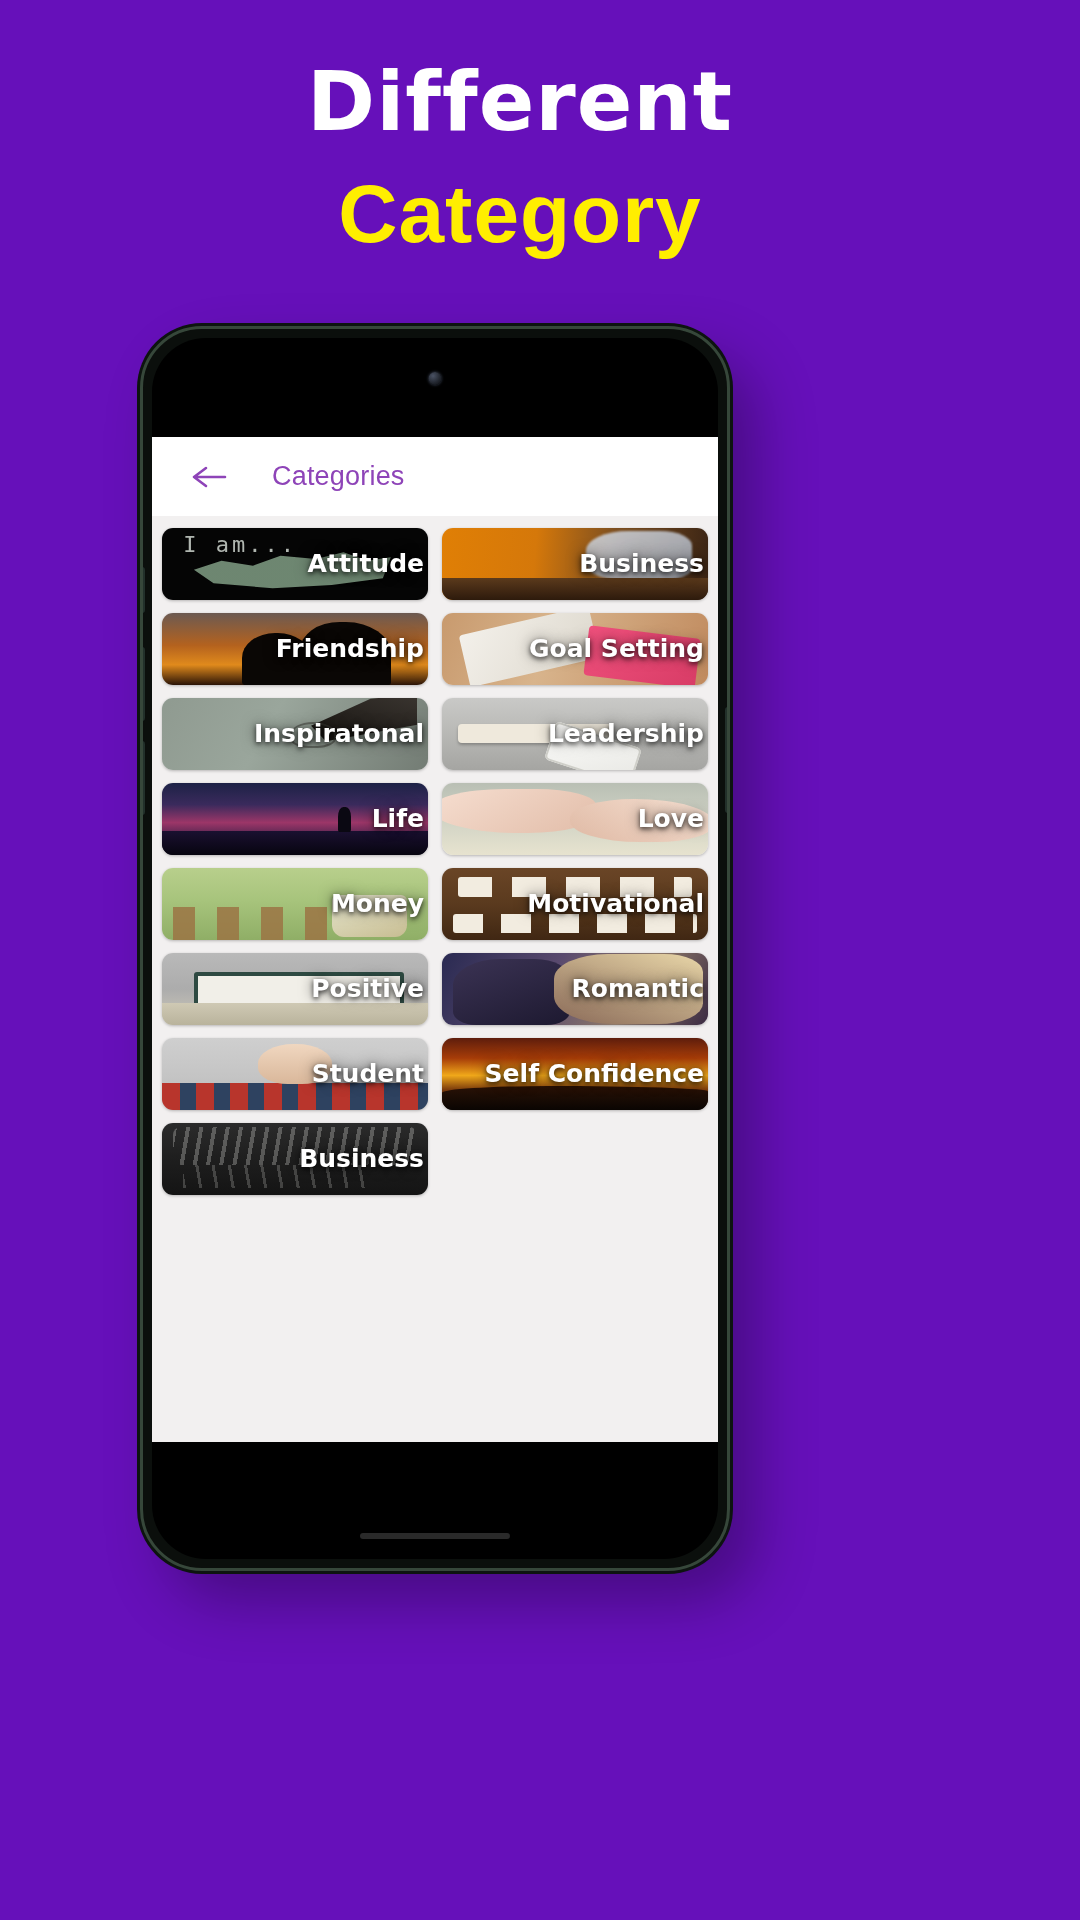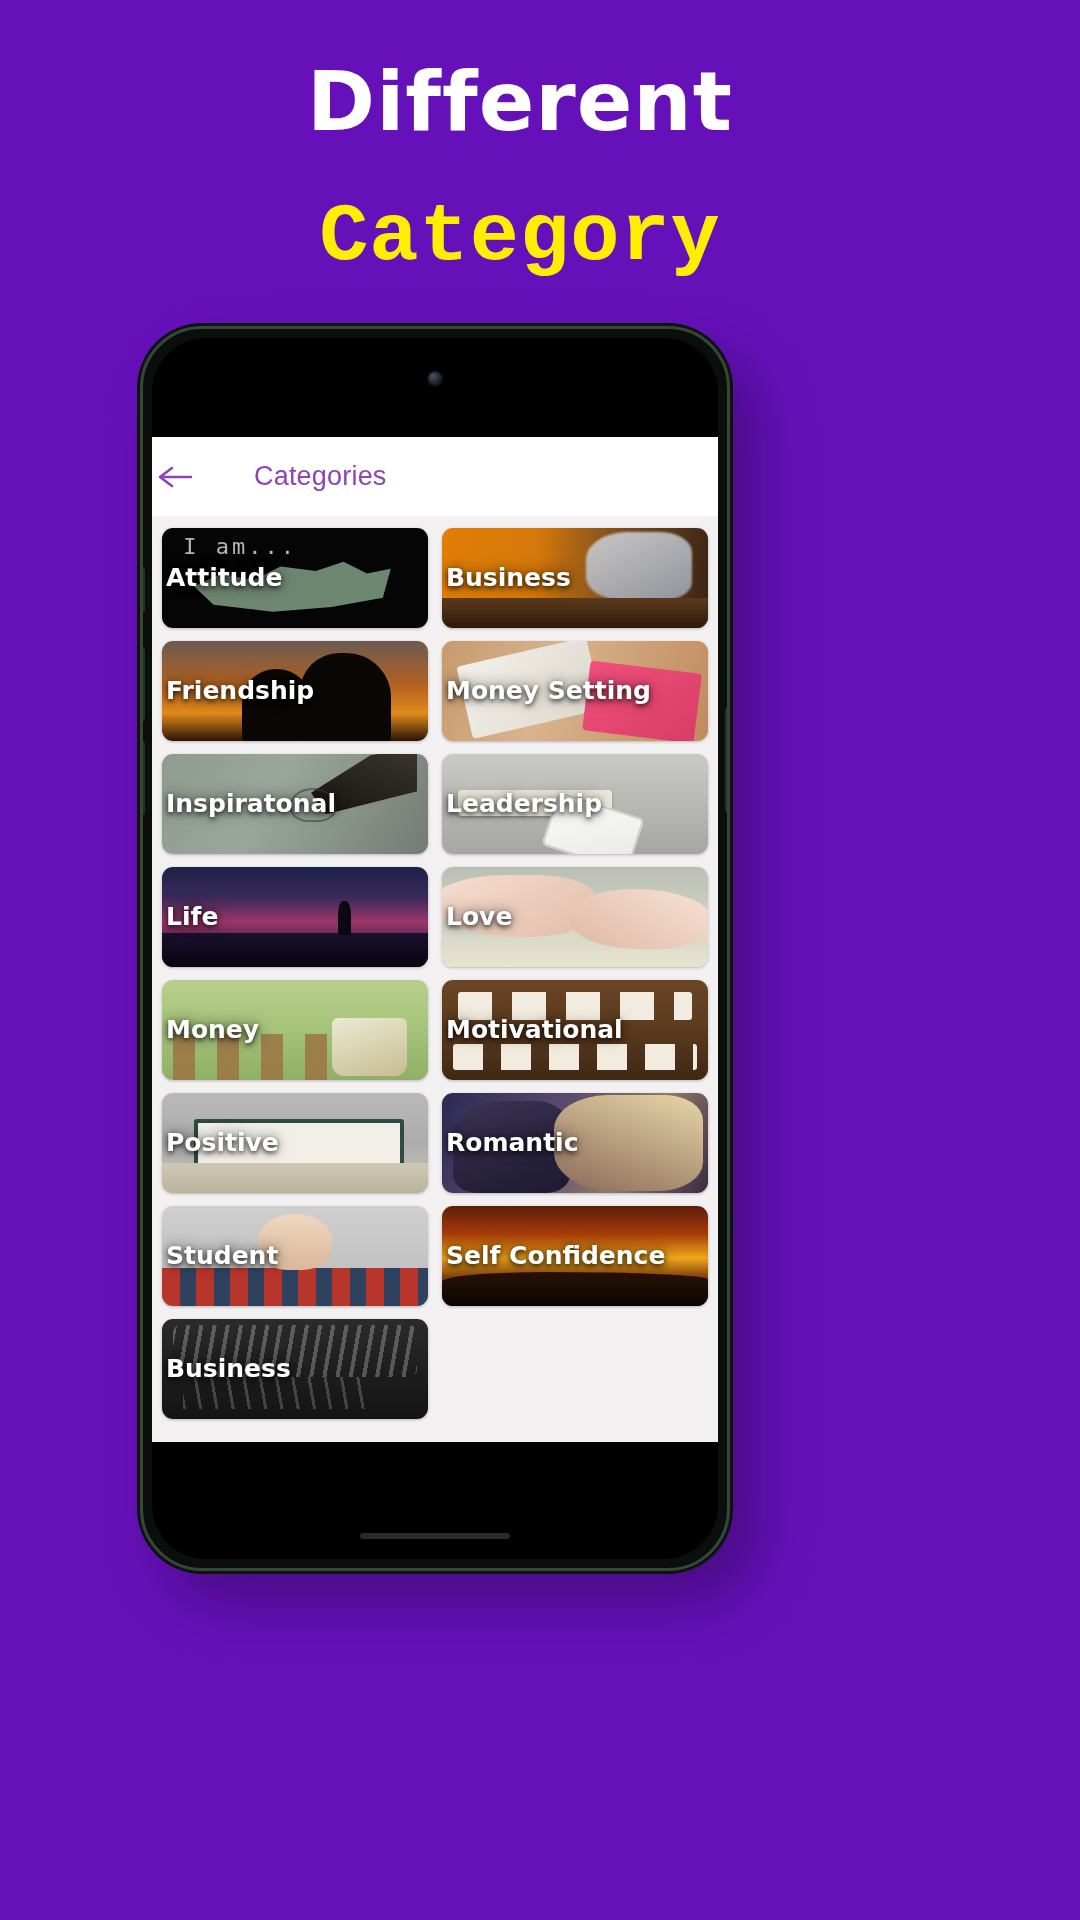--- a/index.html
+++ b/index.html
@@ -13,22 +13,22 @@
 
   
   .promo { position:absolute; top:0; left:0; width:1040px; padding-top:52px; text-align:center; }
   .promo-line1 {
     font-size:82px; font-weight:bold; color:#ffffff;
     letter-spacing:1px; line-height:1.22;
     font-family:"DejaVu Sans", sans-serif;
   }
   .promo-line2 {
     font-size:82px; font-weight:bold; color:#ffee00;
-    letter-spacing:1px; line-height:1.22; margin-top:36px;
-    font-family:Liberation Mono, monospace;
+    letter-spacing:1px; line-height:1.22; margin-top:12px;
+    font-family:Liberation Sans, sans-serif;
   }
 
   
   .phone {
     position:absolute; left:140px; top:326px;
     width:590px; height:1245px;
     background:#0b0f0c;
     border-radius:62px;
     border:3px solid #36473a;
     box-shadow:0 0 0 3px #0d1410, 26px 30px 60px rgba(0,0,0,.30);
@@ -58,38 +58,38 @@
   .btn-left-3 { left:-4px; top:412px;  width:6px; height:74px; }
   .btn-right-1{ right:-4px; top:378px; width:6px; height:106px; }
 
   
   .screen {
     position:absolute; left:0; right:0; top:99px; height:1005px;
     background:#f2f0f0; overflow:hidden; z-index:5;
   }
   .appbar {
     height:79px; background:#ffffff; display:flex; align-items:center;
-    padding-left:6px; gap:60px;
+    padding-left:40px; gap:44px;
   }
   .back-arrow { width:36px; height:26px; position:relative; flex:none; cursor:pointer; }
   .back-arrow svg { display:block; }
   .appbar-title {
     font-size:27px; color:#8e44b8; font-weight:400;
     font-family:"Liberation Sans", sans-serif; letter-spacing:.2px;
   }
 
   .grid {
     padding:12px 10px 10px 10px;
     display:grid; grid-template-columns:1fr 1fr;
     column-gap:14px; row-gap:13px;
   }
   .card {
-    position:relative; height:100px; border-radius:11px;
+    position:relative; height:72px; border-radius:11px;
     overflow:hidden; cursor:pointer;
-    display:flex; align-items:center; justify-content:flex-start;
+    display:flex; align-items:center; justify-content:flex-end;
     box-shadow:0 1px 3px rgba(0,0,0,.25);
   }
   .card .bg { position:absolute; inset:0; }
   .card .label {
     position:relative; z-index:2;
     color:#fff; font-weight:bold; font-size:25px;
     font-family:"DejaVu Sans", sans-serif;
     text-shadow:0 2px 5px rgba(0,0,0,.75), 0 0 14px rgba(0,0,0,.55);
     text-align:center; line-height:1.1; padding:0 4px;
   }
@@ -239,21 +239,21 @@
           <div class="card">
             <div class="bg art-business"></div>
             <div class="label">Business</div>
           </div>
           <div class="card">
             <div class="bg art-friendship"></div>
             <div class="label">Friendship</div>
           </div>
           <div class="card">
             <div class="bg art-goal"></div>
-            <div class="label">Money Setting</div>
+            <div class="label">Goal Setting</div>
           </div>
           <div class="card">
             <div class="bg art-inspiratonal"></div>
             <div class="label">Inspiratonal</div>
           </div>
           <div class="card">
             <div class="bg art-leadership"></div>
             <div class="label">Leadership</div>
           </div>
           <div class="card">

